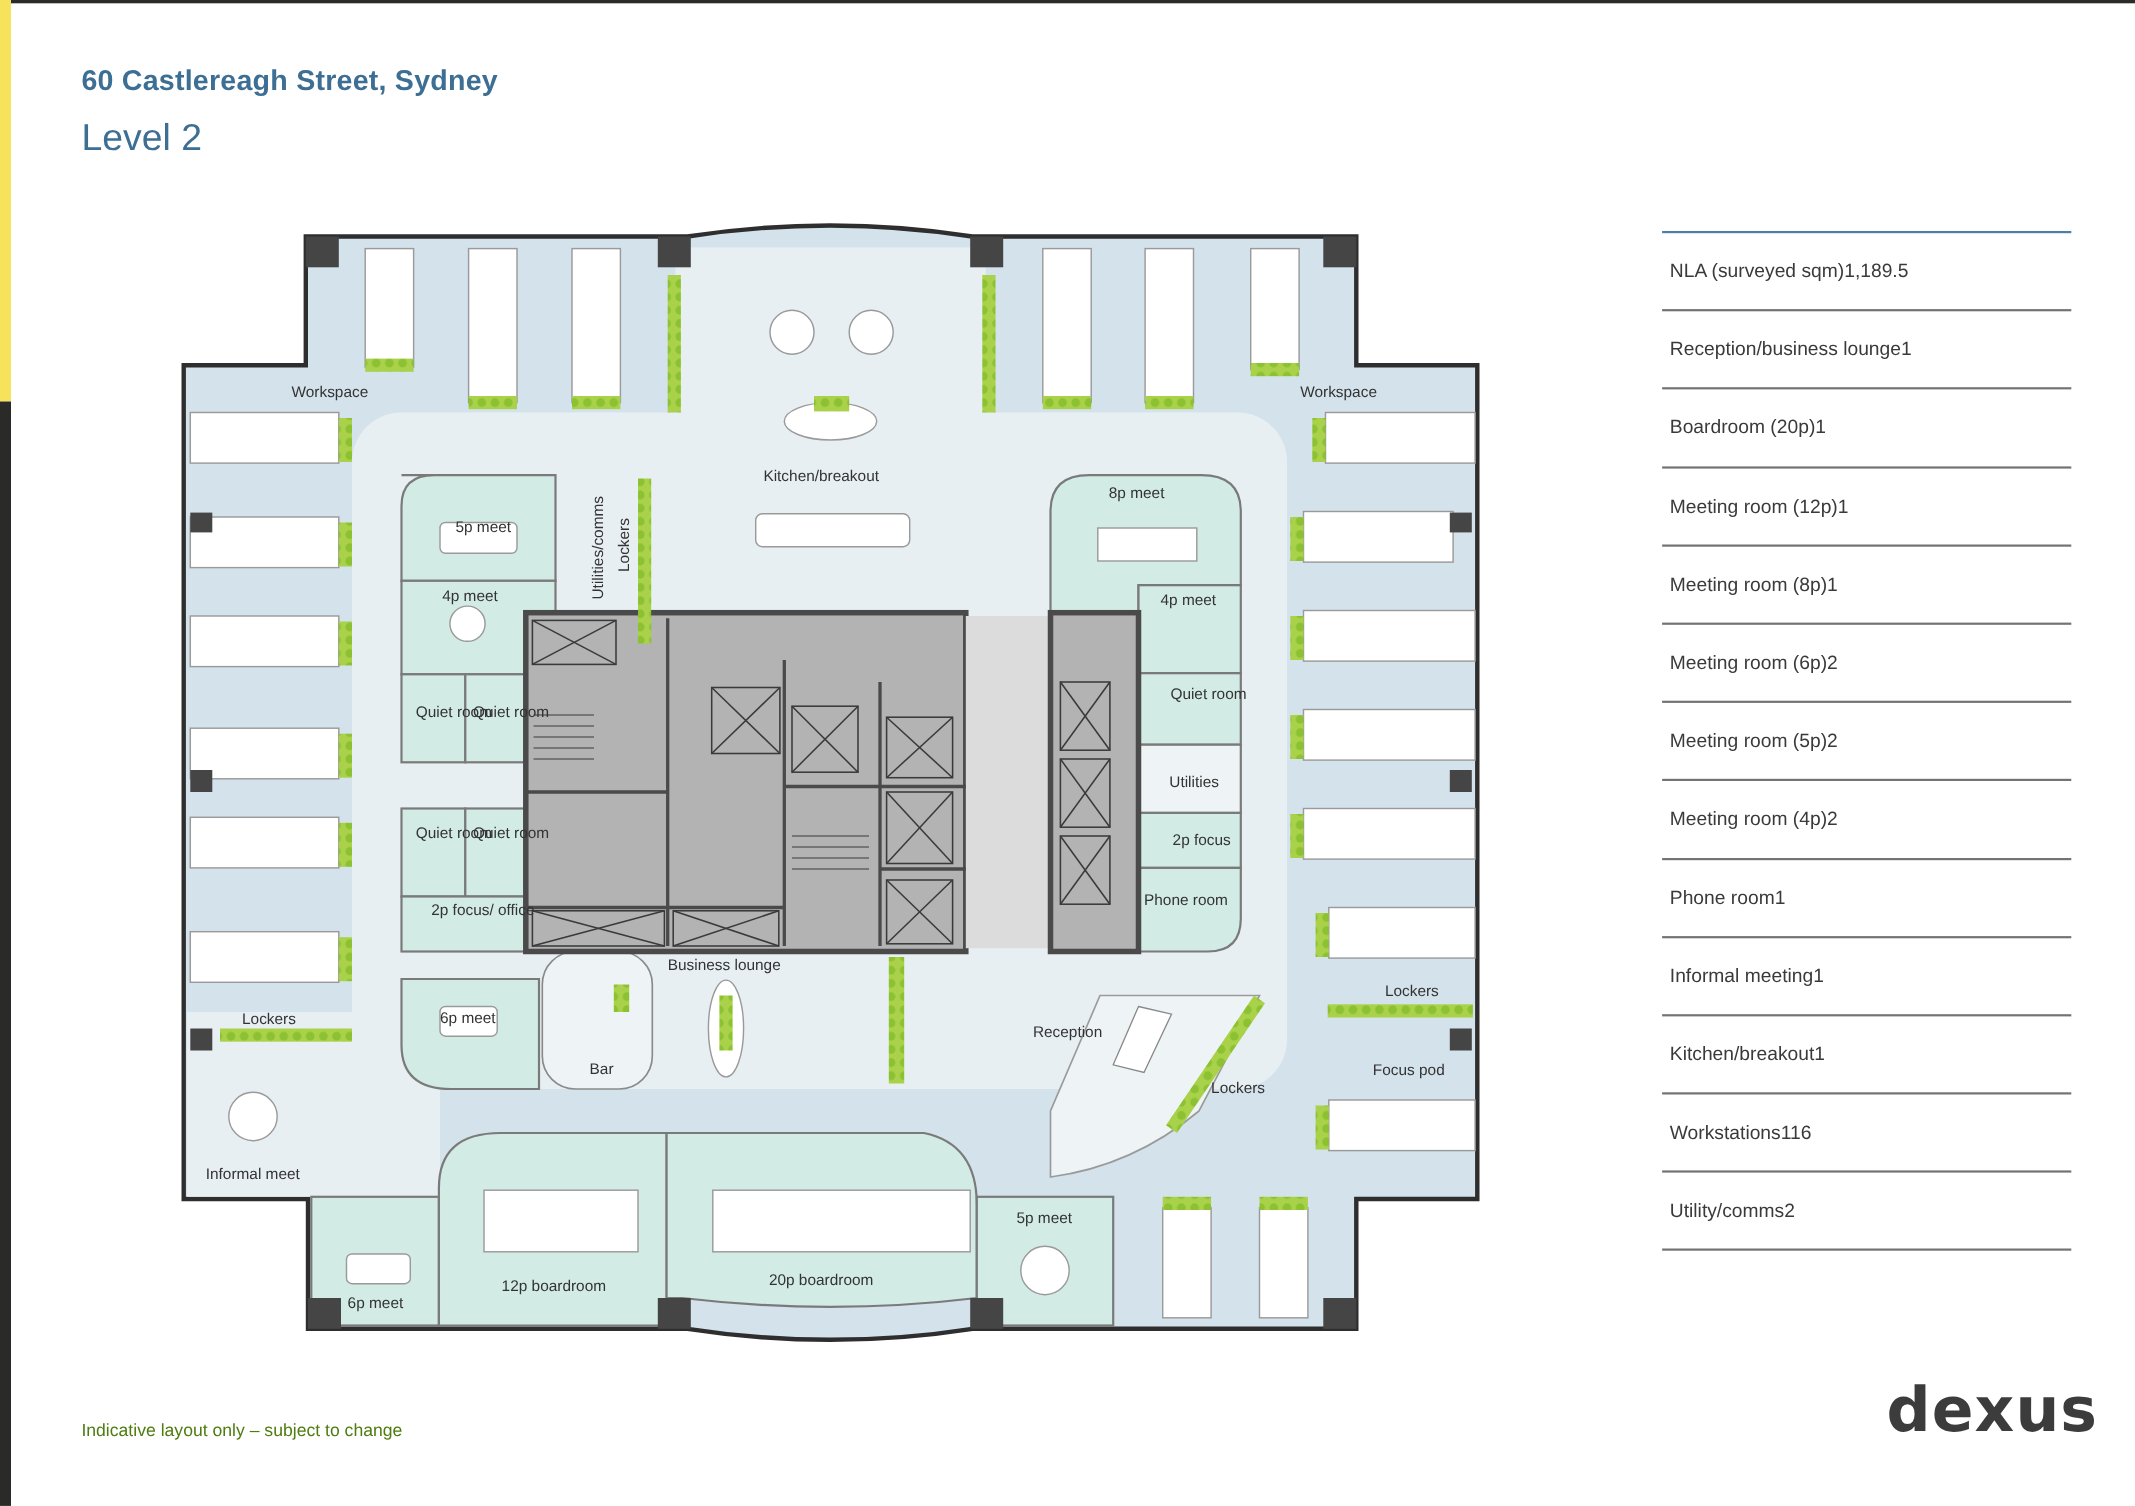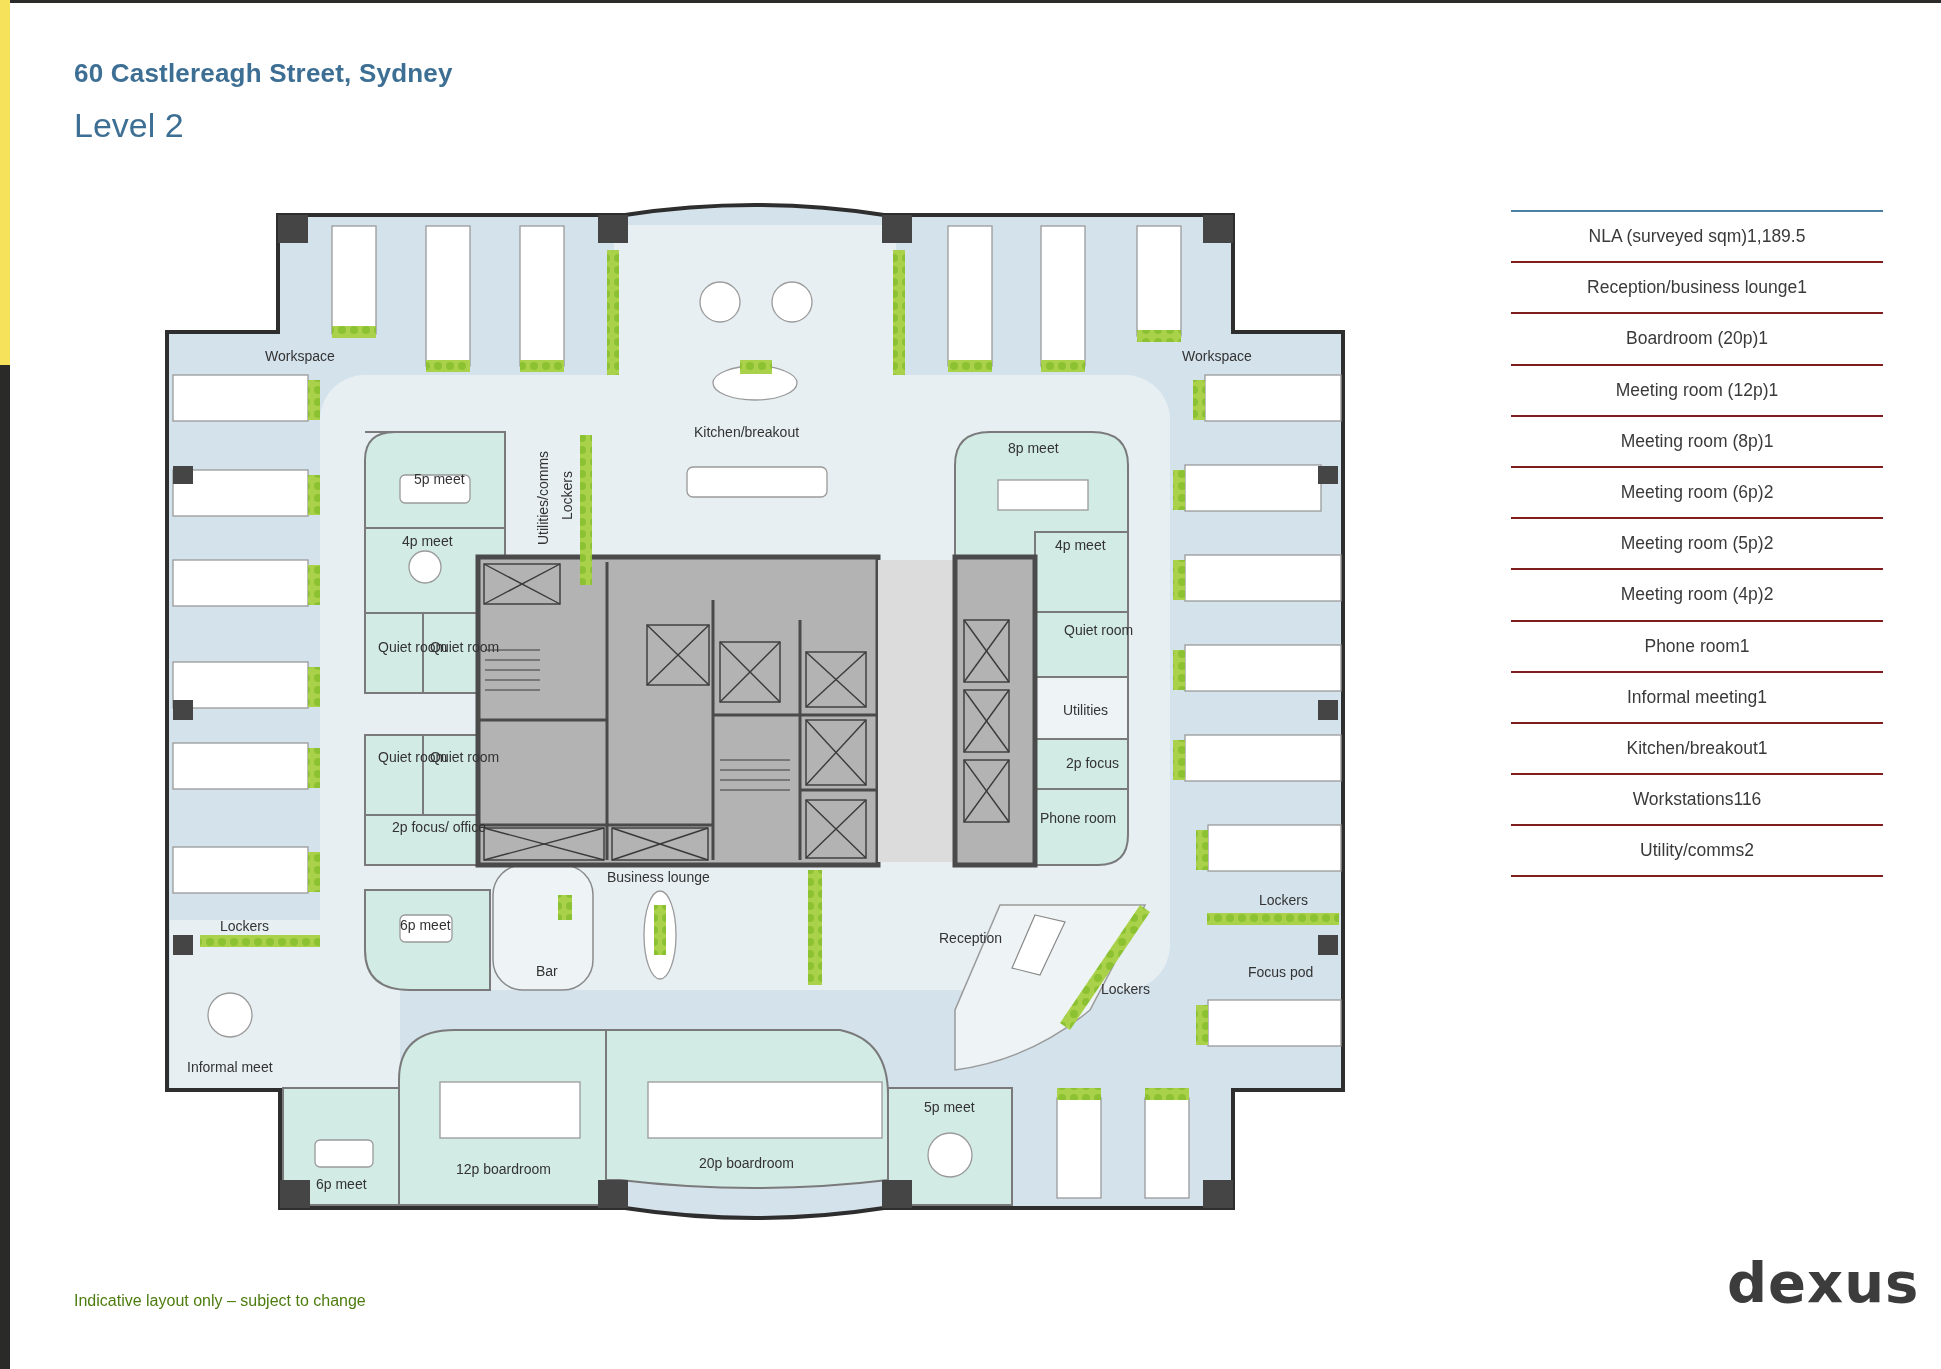--- a/index.html
+++ b/index.html
@@ -18,35 +18,34 @@
   }
   .subtitle {
     position: absolute; left: 74px; top: 106px;
     font-size: 34px; color: #3d6f94; white-space: nowrap;
   }
   .stats {
     position: absolute; left: 1511px; top: 210px; width: 372px;
     border-top: 2px solid #4b7fa3;
   }
   .stats-row {
-    display: flex; justify-content: center; align-items: center;
-    height: 37.2px; border-bottom: 2px solid #7f1d1d;
-    padding: 6px 7px; font-size: 17.5px; color: #3a3a3a;
+    display: flex; justify-content: flex-start; align-items: center;
+    height: 37.2px; border-bottom: 2px solid #737373;
+    padding: 16px 7px; font-size: 17.5px; color: #3a3a3a;
   }
   .stats-row .label { white-space: nowrap; }
   .stats-row .value { white-space: nowrap; text-align: right; }
   .footnote {
     position: absolute; left: 74px; top: 1292px;
     font-size: 16px; color: #4d7c0f; white-space: nowrap;
   }
   .logo {
     position: absolute; left: 1715px; top: 1250px;
     font-size: 56px; font-weight: bold; color: #3c3c3c; letter-spacing: 1px;
     font-family: "DejaVu Sans", sans-serif;
-    margin-left: 12px;
   }
   .plan { position: absolute; left: 0; top: 0; width: 1941px; height: 1369px; }
   .plan text { font-family: "Liberation Sans", "DejaVu Sans", sans-serif; fill: #333333; font-size: 14px; }
 </style>
 </head>
 <body>
 
 <div class="top-bar"></div>
 <div class="side-stripe-yellow"></div>
 <div class="side-stripe-dark"></div>

